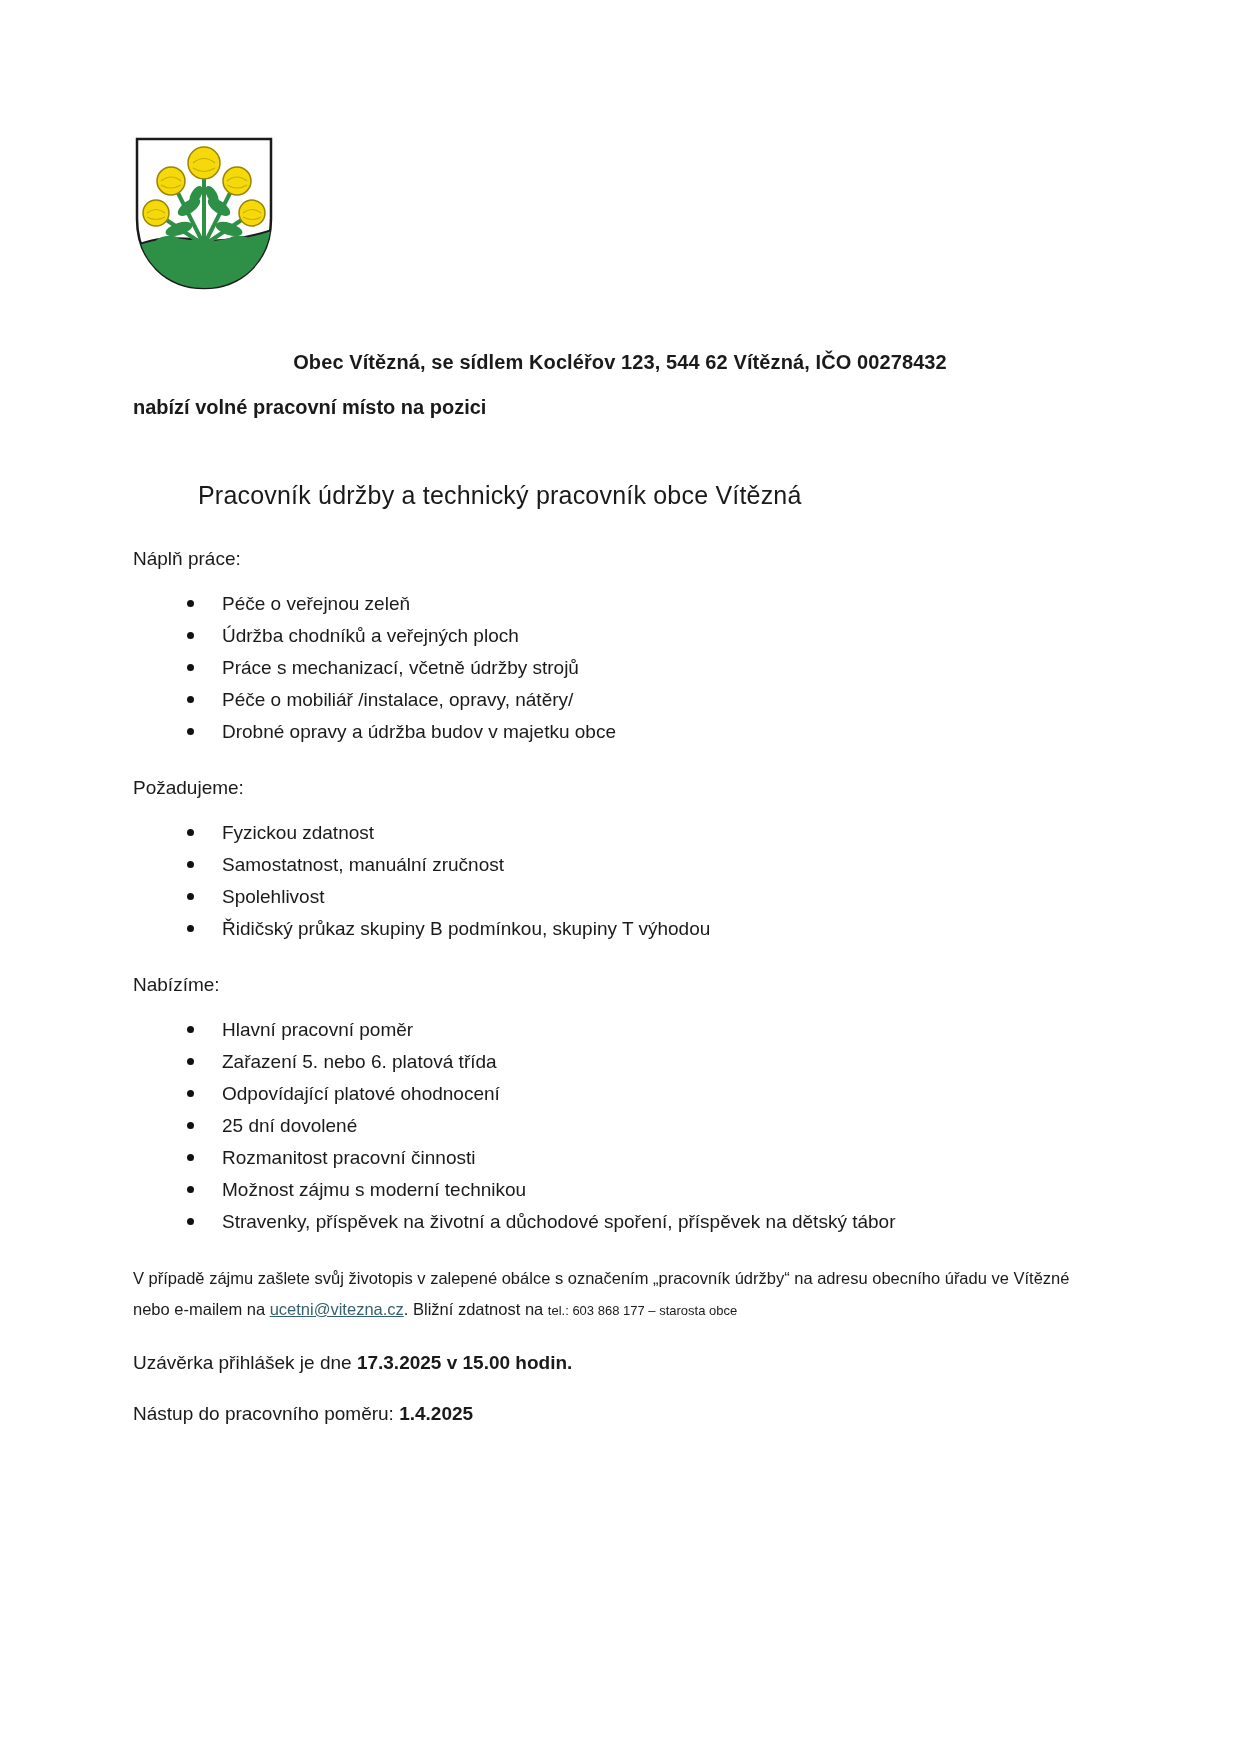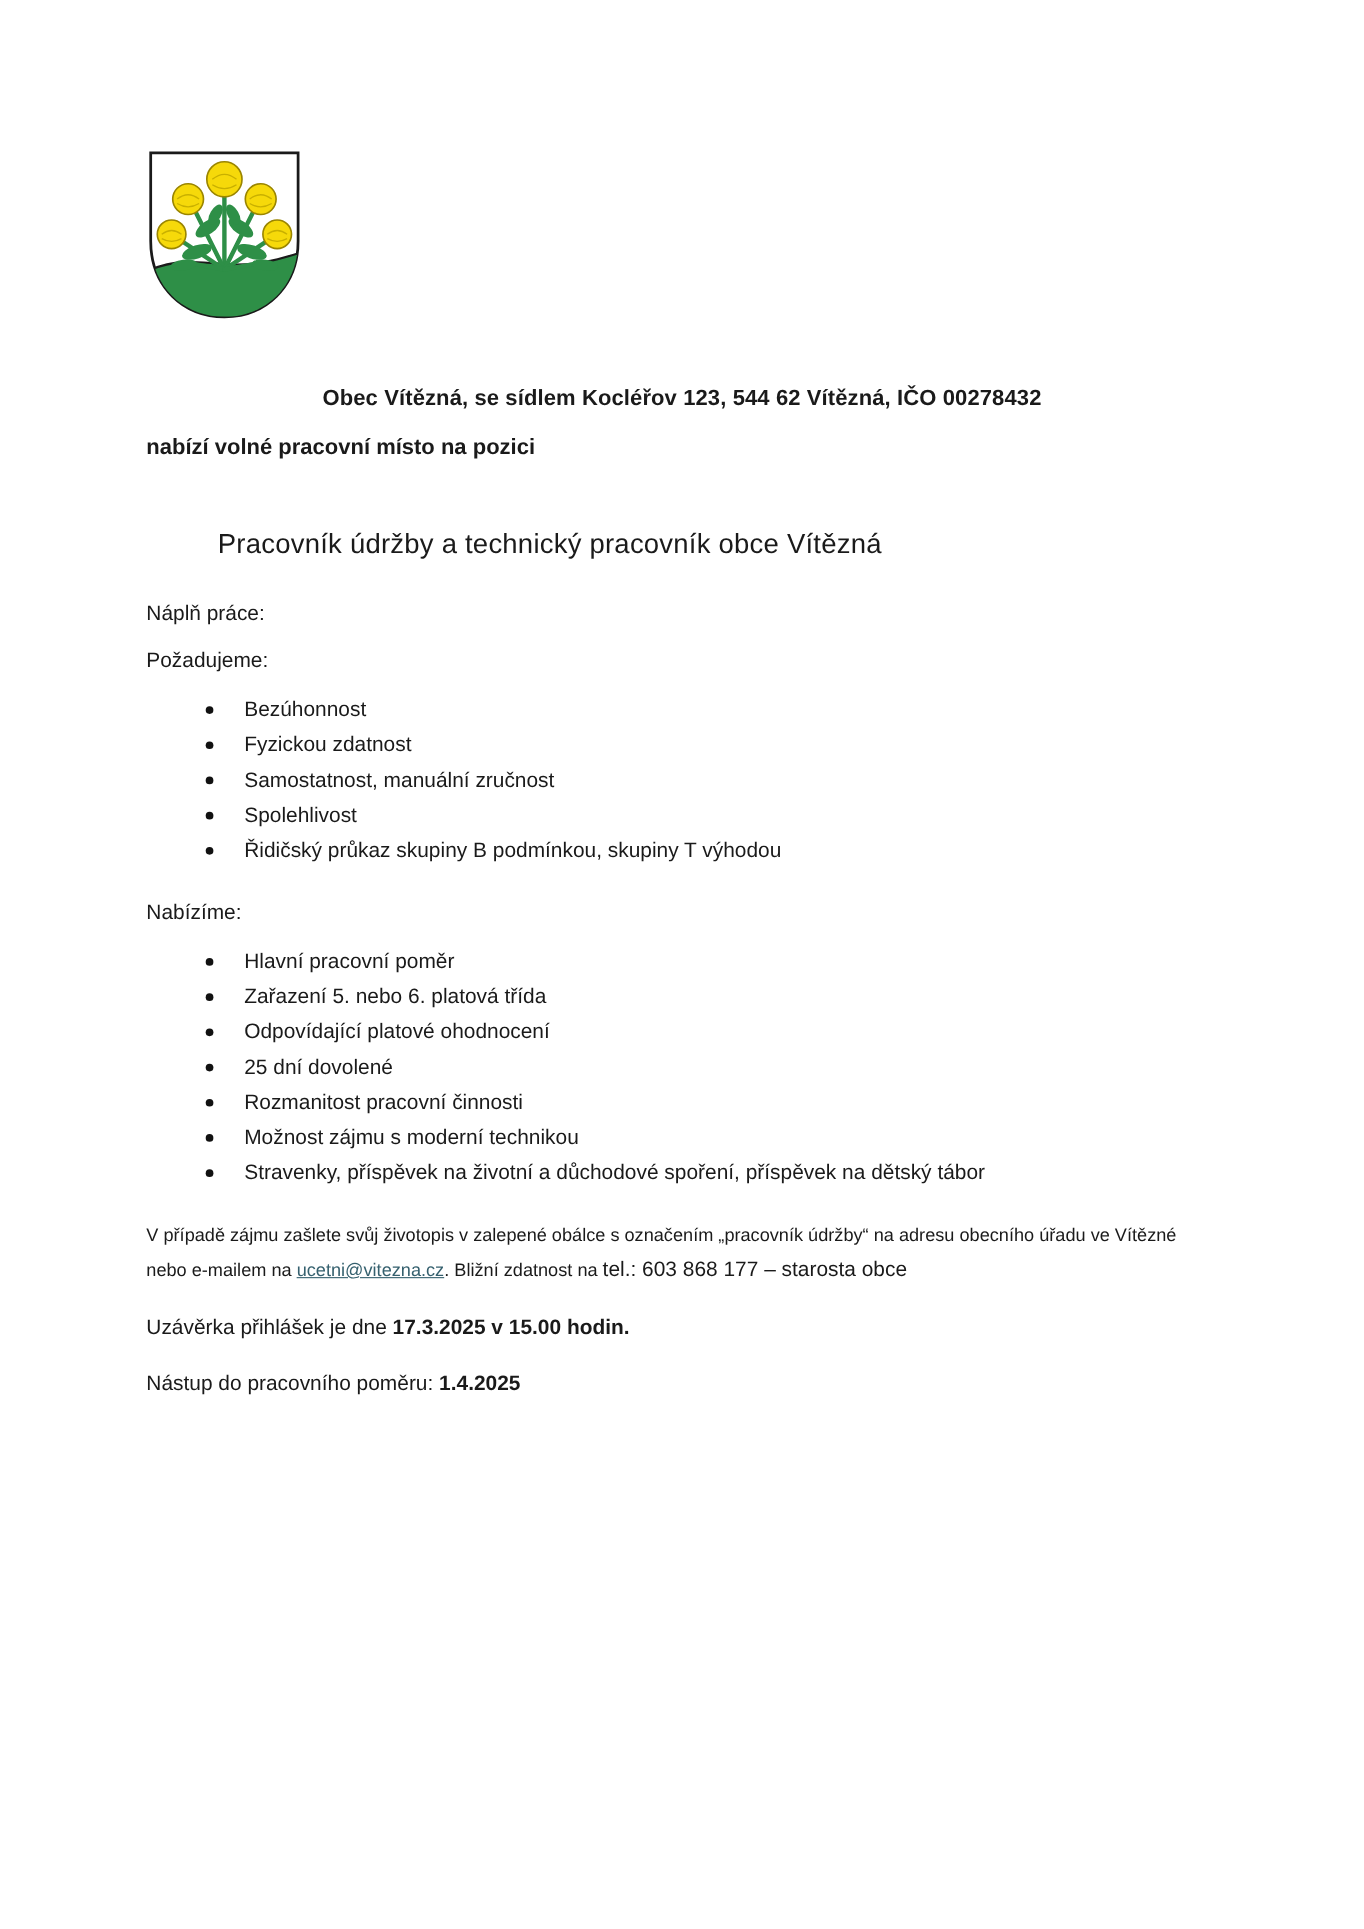--- a/index.html
+++ b/index.html
@@ -66,21 +66,21 @@
     border-radius: 50%;
     background: #111;
   }
   .contact-para {
     font-size: 16.5px;
     line-height: 31px;
     max-width: 980px;
     margin-top: -4px;
     margin-bottom: 26px;
   }
-  .contact-para .phone-part { font-size: 19px; }
+  .contact-para .phone-part { font-size: 13px; }
   .email-link {
     color: #35606e;
     text-decoration: underline;
     cursor: pointer;
   }
   .deadline-line, .start-line {
     font-size: 19px;
     margin-bottom: 29px;
   }
   .deadline-line b, .start-line b { font-weight: bold; }
@@ -146,24 +146,30 @@
       </g>
     </svg>
   </div>
 
   <p class="org-line">Obec Vítězná, se sídlem Kocléřov 123, 544 62 Vítězná, IČO 00278432</p>
   <p class="offer-line">nabízí volné pracovní místo na pozici</p>
 
   <h1 class="doc-title">Pracovník údržby a technický pracovník obce Vítězná</h1>
 
   <p class="section-heading">Náplň práce:</p>
+  <ul class="bullets">
+    <li>Péče o veřejnou zeleň</li>
+    <li>Údržba chodníků a veřejných ploch</li>
+    <li>Práce s mechanizací, včetně údržby strojů</li>
+    <li>Péče o mobiliář /instalace, opravy, nátěry/</li>
+    <li>Drobné opravy a údržba budov v majetku obce</li>
+  </ul>
 
   <p class="section-heading">Požadujeme:</p>
   <ul class="bullets">
-    <li>Bezúhonnost</li>
     <li>Fyzickou zdatnost</li>
     <li>Samostatnost, manuální zručnost</li>
     <li>Spolehlivost</li>
     <li>Řidičský průkaz skupiny B podmínkou, skupiny T výhodou</li>
   </ul>
 
   <p class="section-heading">Nabízíme:</p>
   <ul class="bullets">
     <li>Hlavní pracovní poměr</li>
     <li>Zařazení 5. nebo 6. platová třída</li>

